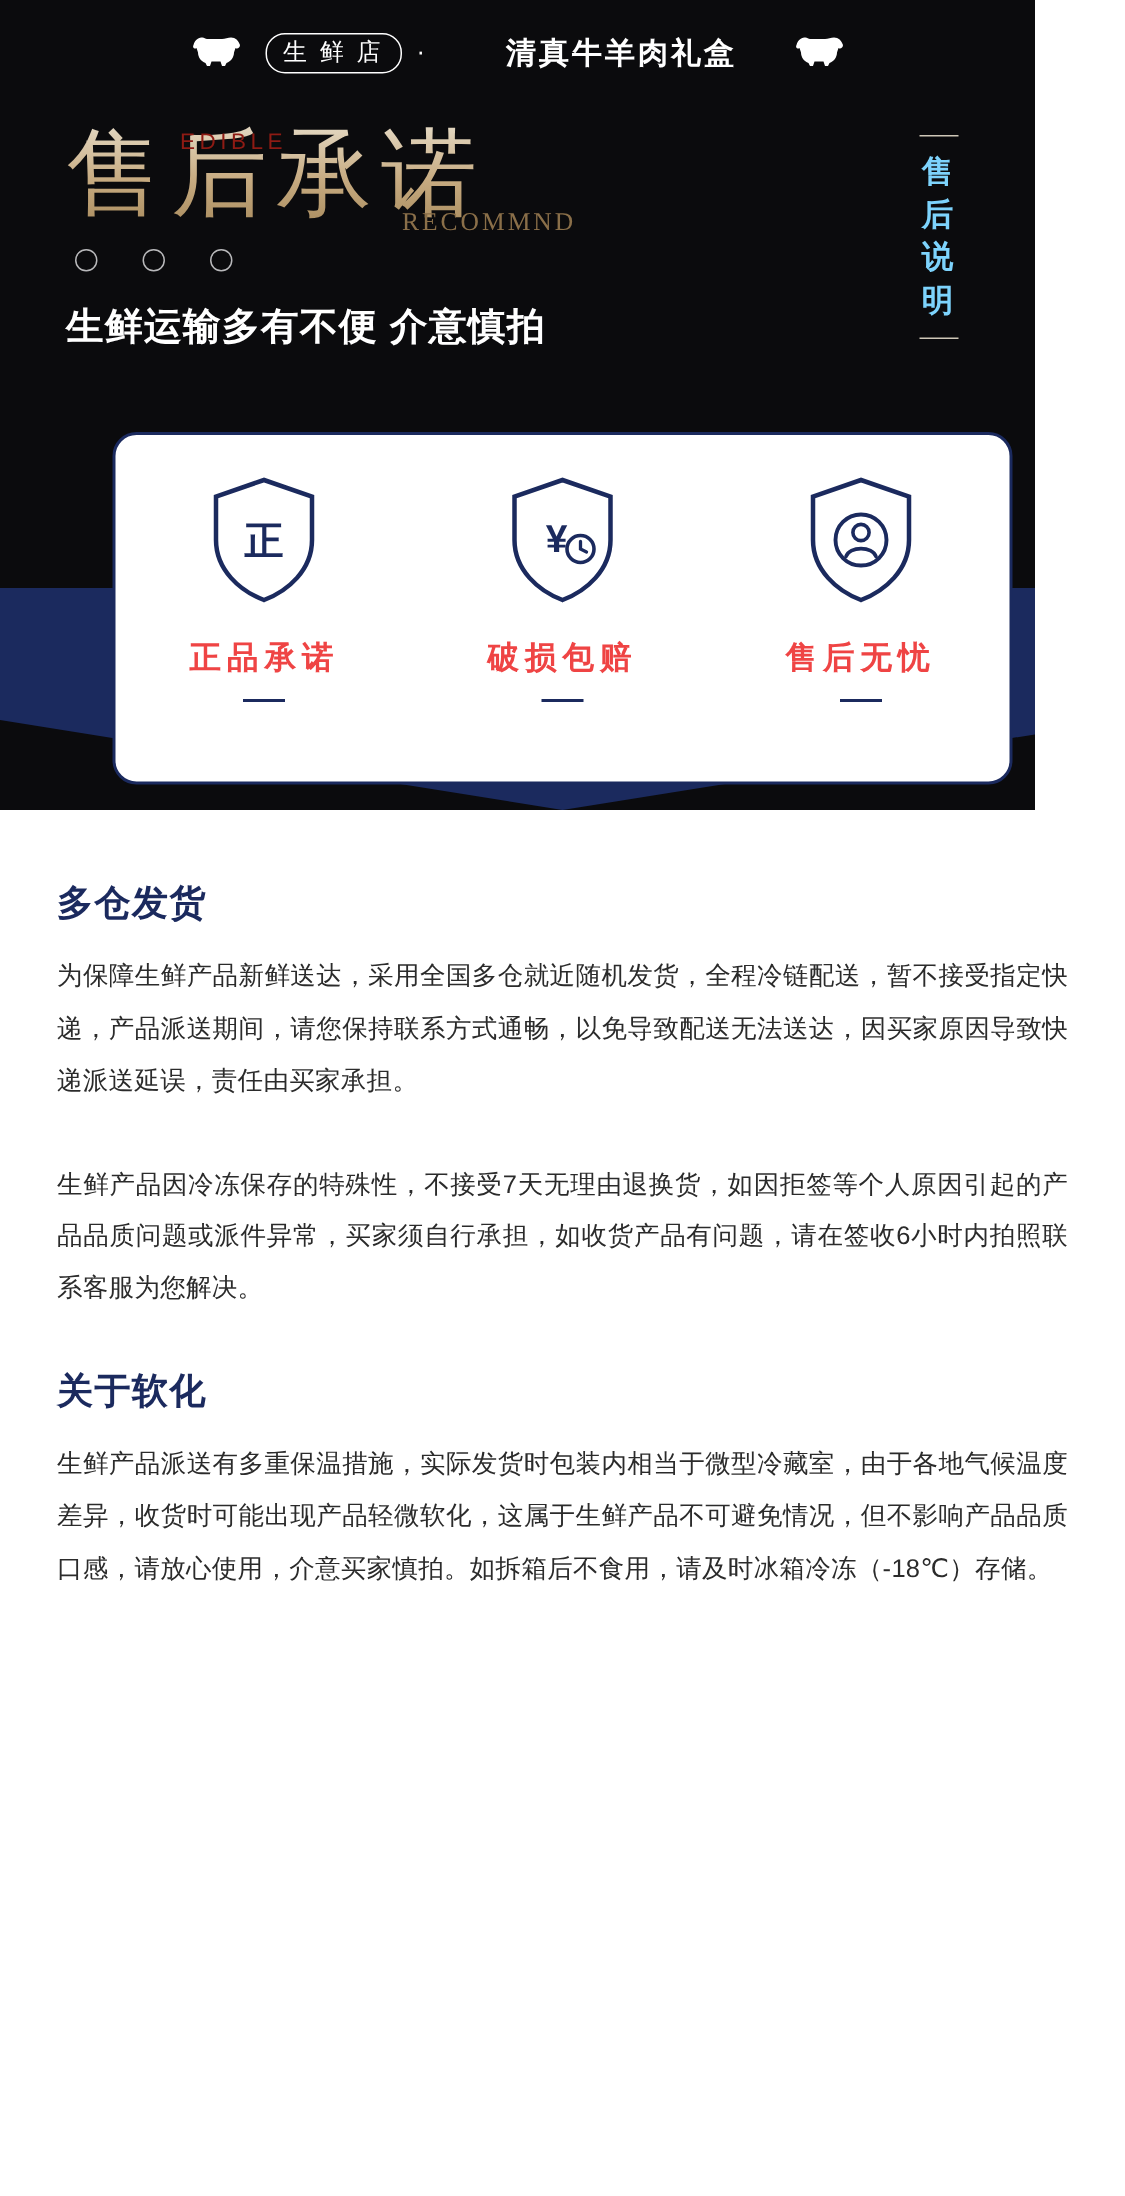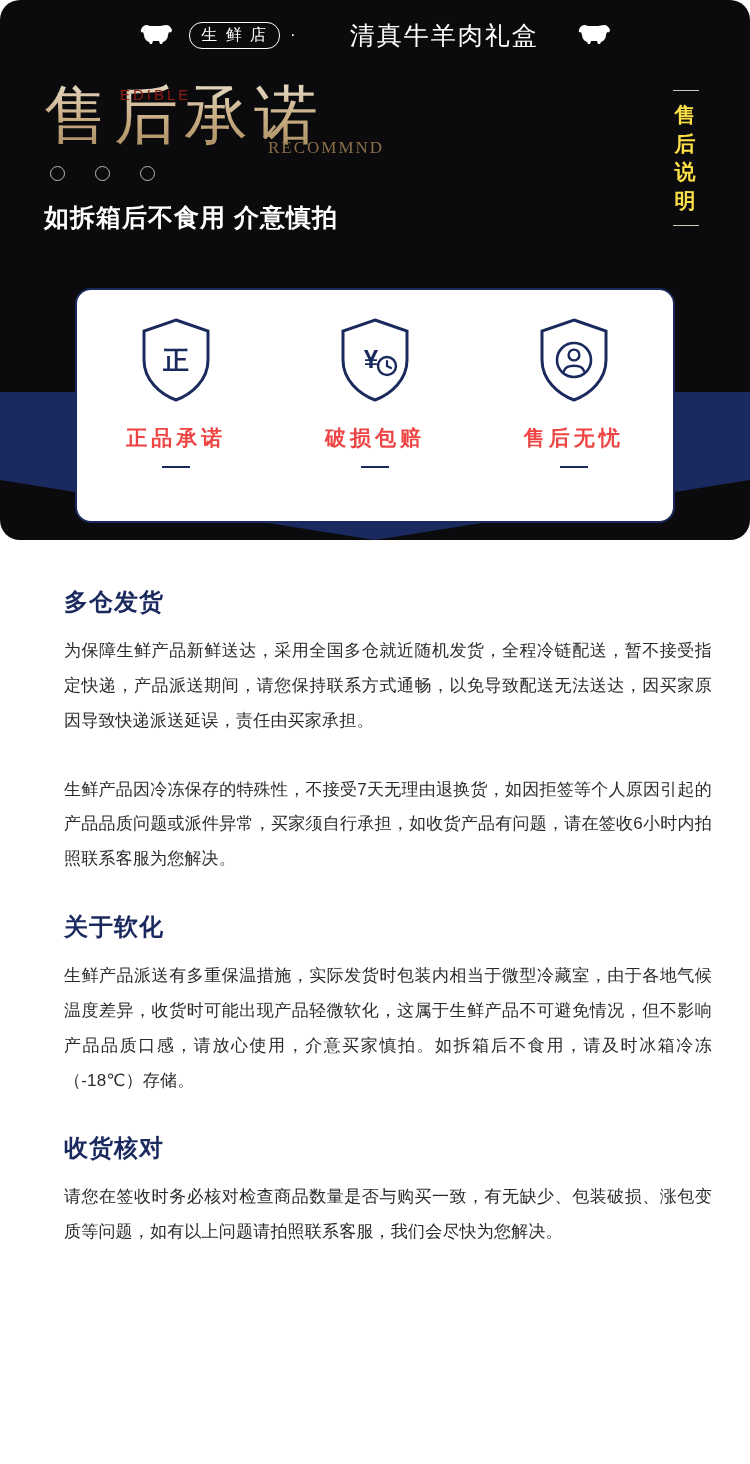--- a/index.html
+++ b/index.html
@@ -16,25 +16,24 @@
     position: relative;
     width: 750px;
     min-height: 1464px;
     overflow: hidden;
     background: #ffffff;
   }
 
   
   .hero {
     position: relative;
-    width: 750px;
+    width: 690px;
     height: 540px;
     background: #0b0b0d;
     overflow: hidden;
-    border-radius: 20px;
   }
   
   .hero-wedge {
     position: absolute;
     left: 0;
     top: 392px;
     width: 750px;
     height: 148px;
     background: #1b2a5e;
     clip-path: polygon(0 0, 750px 0, 750px 88px, 375px 148px, 0 88px);
@@ -64,24 +63,24 @@
     font-size: 16px;
     letter-spacing: 2px;
     color: #ffffff;
   }
   .brand-dot {
     font-size: 17px;
     color: #ffffff;
     margin-left: -6px;
   }
   .brand-title {
-    font-size: 25px;
+    font-size: 20px;
     letter-spacing: 2px;
     color: #ffffff;
-    font-weight: 400;
+    font-weight: 700;
     margin-left: 38px;
   }
 
   .hero-body {
     position: relative;
     padding: 10px 0 0 44px;
   }
   .hero-head {
     position: relative;
     display: inline-block;
@@ -135,21 +134,21 @@
     color: #ffffff;
     font-weight: 600;
   }
 
   .hero-side {
     position: absolute;
     right: 44px;
     top: 90px;
     width: 40px;
     text-align: center;
-    color: #fde047;
+    color: #7dd3fc;
   }
   .hero-side .rule {
     width: 26px;
     height: 1px;
     background: #cfc7b7;
     margin: 0 auto 10px;
   }
   .hero-side .rule.bottom { margin: 10px auto 0; }
   .hero-side .vtext {
     font-size: 21px;
@@ -195,21 +194,21 @@
     width: 28px;
     height: 2px;
     background: #1b2a5e;
     margin: 14px auto 0;
   }
 
   
   .content {
     padding: 46px 38px 40px 38px;
   }
-  .section { margin-bottom: 34px; margin-left: 26px; }
+  .section { margin-bottom: 34px; }
   .section:last-child { margin-bottom: 0; }
   .sec-title {
     font-size: 24px;
     font-weight: 700;
     letter-spacing: 1px;
     color: #1b2a5e;
     margin: 0 0 16px 0;
   }
   .sec-text {
     font-size: 17px;
@@ -248,21 +247,21 @@
       <div class="hero-head">
         <div class="hero-zh">售后承诺</div>
         <div class="hero-en-top">EDIBLE</div>
         <div class="hero-en-bot">RECOMMND</div>
       </div>
       <div class="hero-circles">
         <i></i>
         <i></i>
         <i></i>
       </div>
-      <div class="hero-sub">如拆箱后不食用 介意慎拍</div>
+      <div class="hero-sub">生鲜运输多有不便 介意慎拍</div>
     </div>
 
     <div class="hero-side">
       <div class="rule"></div>
       <div class="vtext">售后说明</div>
       <div class="rule bottom"></div>
     </div>
 
     <div class="promise-card">
 
@@ -316,19 +315,15 @@
 
     <div class="section">
       <p class="sec-text">生鲜产品因冷冻保存的特殊性，不接受7天无理由退换货，如因拒签等个人原因引起的产品品质问题或派件异常，买家须自行承担，如收货产品有问题，请在签收6小时内拍照联系客服为您解决。</p>
     </div>
 
     <div class="section">
       <h3 class="sec-title">关于软化</h3>
       <p class="sec-text">生鲜产品派送有多重保温措施，实际发货时包装内相当于微型冷藏室，由于各地气候温度差异，收货时可能出现产品轻微软化，这属于生鲜产品不可避免情况，但不影响产品品质口感，请放心使用，介意买家慎拍。如拆箱后不食用，请及时冰箱冷冻（-18℃）存储。</p>
     </div>
 
-    <div class="section">
-      <h3 class="sec-title">收货核对</h3>
-      <p class="sec-text">请您在签收时务必核对检查商品数量是否与购买一致，有无缺少、包装破损、涨包变质等问题，如有以上问题请拍照联系客服，我们会尽快为您解决。</p>
-    </div>
 
   </div>
 </div>
 
 </body></html>

